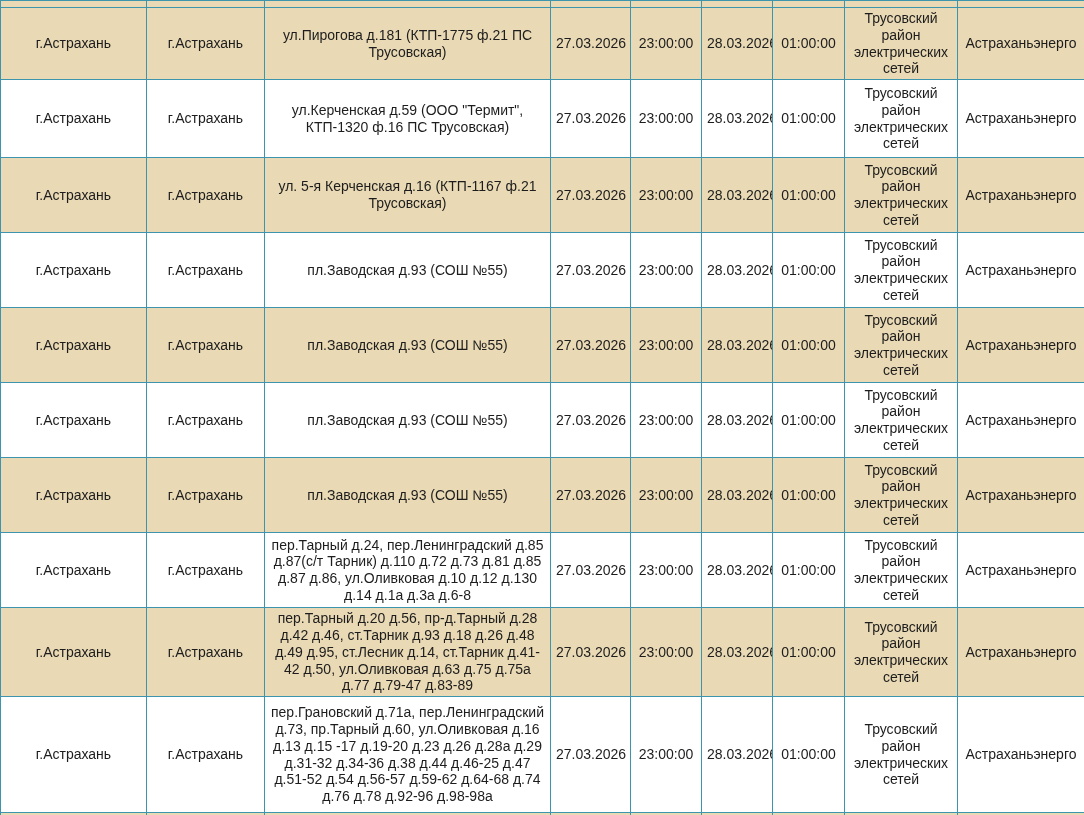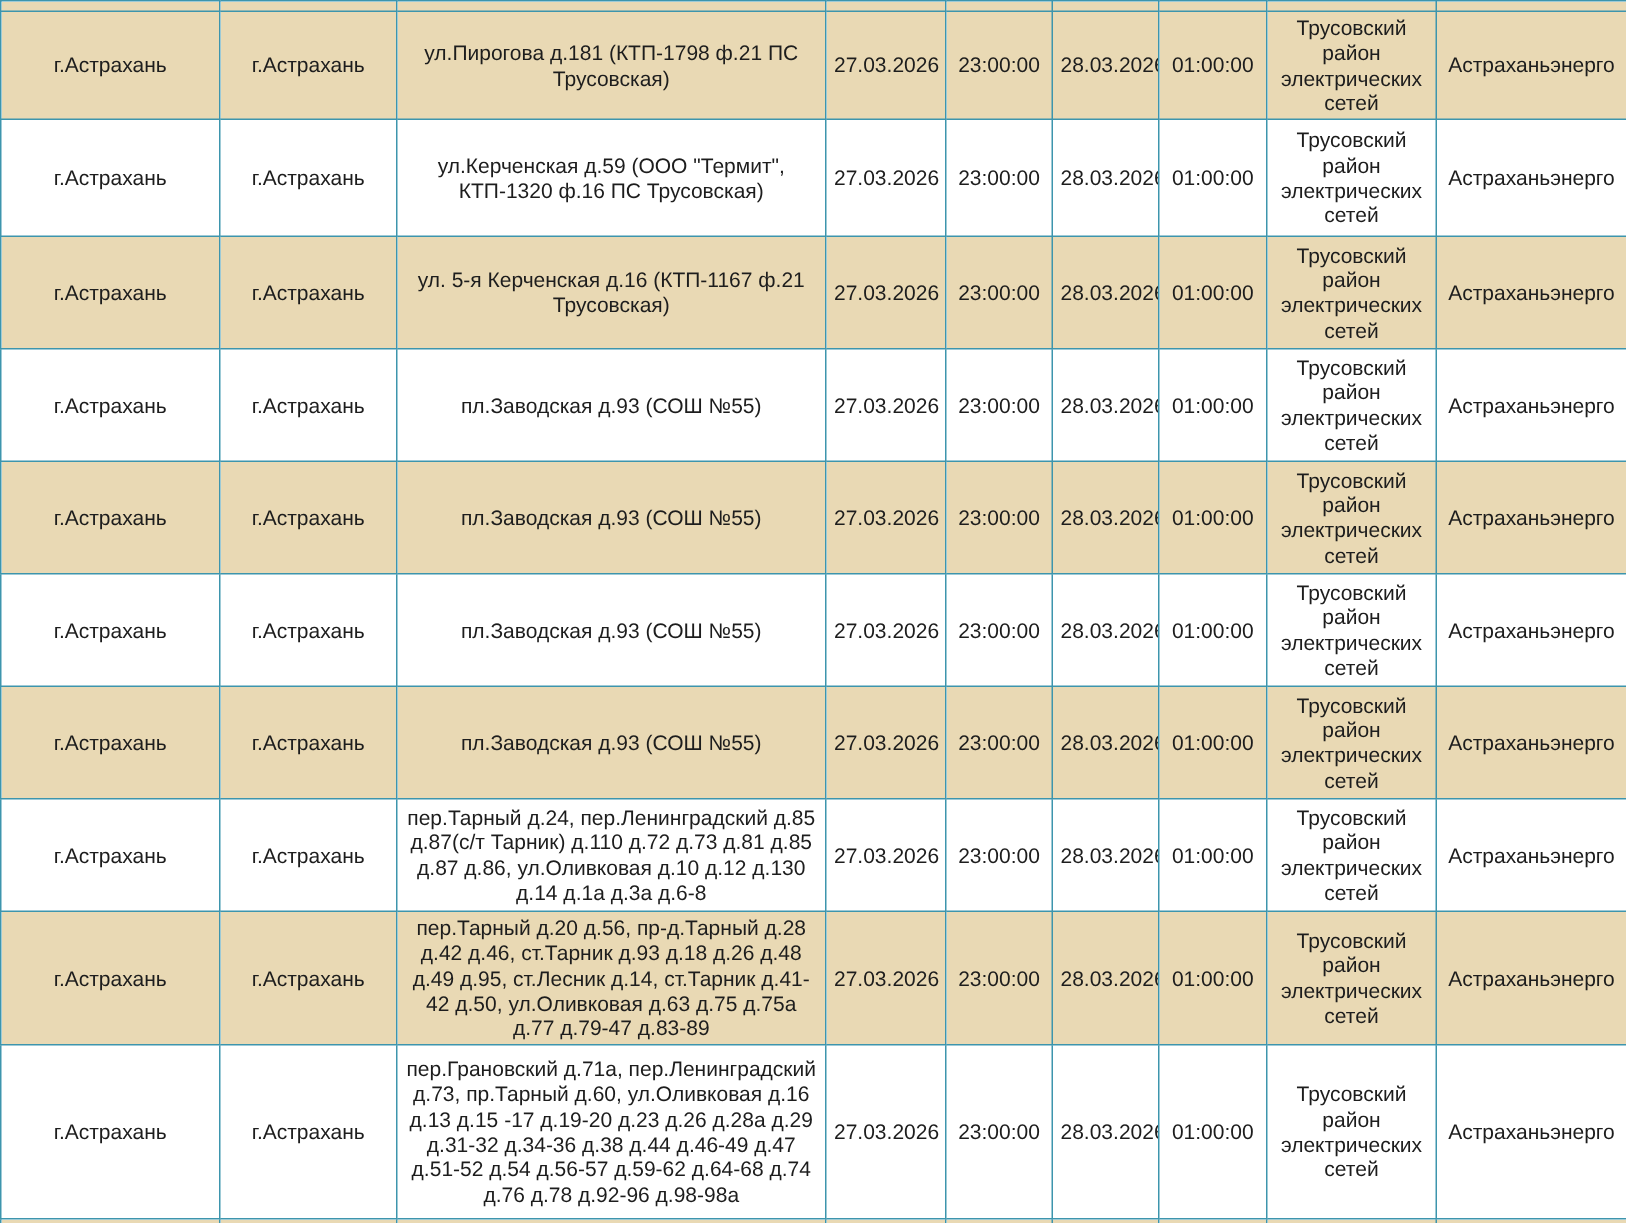--- a/index.html
+++ b/index.html
@@ -78,21 +78,21 @@
       <td></td>
       <td></td>
       <td></td>
       <td></td>
       <td></td>
     </tr>
 
     <tr class="data-row shaded" style="height: 67px;">
     <td>г.Астрахань</td>
     <td>г.Астрахань</td>
-    <td>ул.Пирогова д.181 (КТП-1798 ф.21 ПС Трусовская)</td>
+    <td>ул.Пирогова д.181 (КТП-1775 ф.21 ПС Трусовская)</td>
     <td class="nowrap">27.03.2026</td>
     <td class="nowrap">23:00:00</td>
     <td class="nowrap">28.03.2026</td>
     <td class="nowrap">01:00:00</td>
     <td>Трусовский район электрических сетей</td>
     <td>Астраханьэнерго</td>
   </tr>
       <tr class="data-row plain" style="height: 78px;">
     <td>г.Астрахань</td>
     <td>г.Астрахань</td>
@@ -177,21 +177,21 @@
     <td class="nowrap">27.03.2026</td>
     <td class="nowrap">23:00:00</td>
     <td class="nowrap">28.03.2026</td>
     <td class="nowrap">01:00:00</td>
     <td>Трусовский район электрических сетей</td>
     <td>Астраханьэнерго</td>
   </tr>
       <tr class="data-row plain" style="height: 116px;">
     <td>г.Астрахань</td>
     <td>г.Астрахань</td>
-    <td>пер.Грановский д.71а, пер.Ленинградский д.73, пр.Тарный д.60, ул.Оливковая д.16 д.13 д.15 -17 д.19-20 д.23 д.26 д.28а д.29 д.31-32 д.34-36 д.38 д.44 д.46-49 д.47 д.51-52 д.54 д.56-57 д.59-62 д.64-68 д.74 д.76 д.78 д.92-96 д.98-98а</td>
+    <td>пер.Грановский д.71а, пер.Ленинградский д.73, пр.Тарный д.60, ул.Оливковая д.16 д.13 д.15 -17 д.19-20 д.23 д.26 д.28а д.29 д.31-32 д.34-36 д.38 д.44 д.46-25 д.47 д.51-52 д.54 д.56-57 д.59-62 д.64-68 д.74 д.76 д.78 д.92-96 д.98-98а</td>
     <td class="nowrap">27.03.2026</td>
     <td class="nowrap">23:00:00</td>
     <td class="nowrap">28.03.2026</td>
     <td class="nowrap">01:00:00</td>
     <td>Трусовский район электрических сетей</td>
     <td>Астраханьэнерго</td>
   </tr>
       <tr class="sliver" id="sliver-bottom">
       <td></td>
       <td></td>

